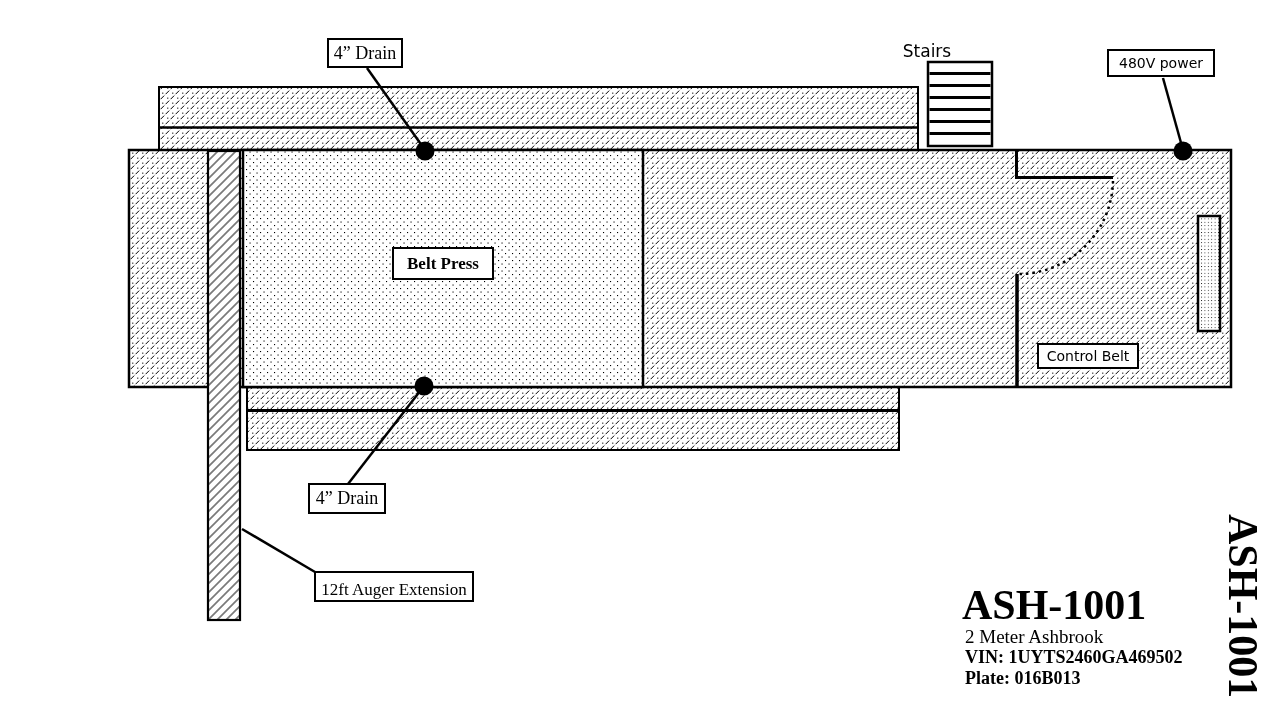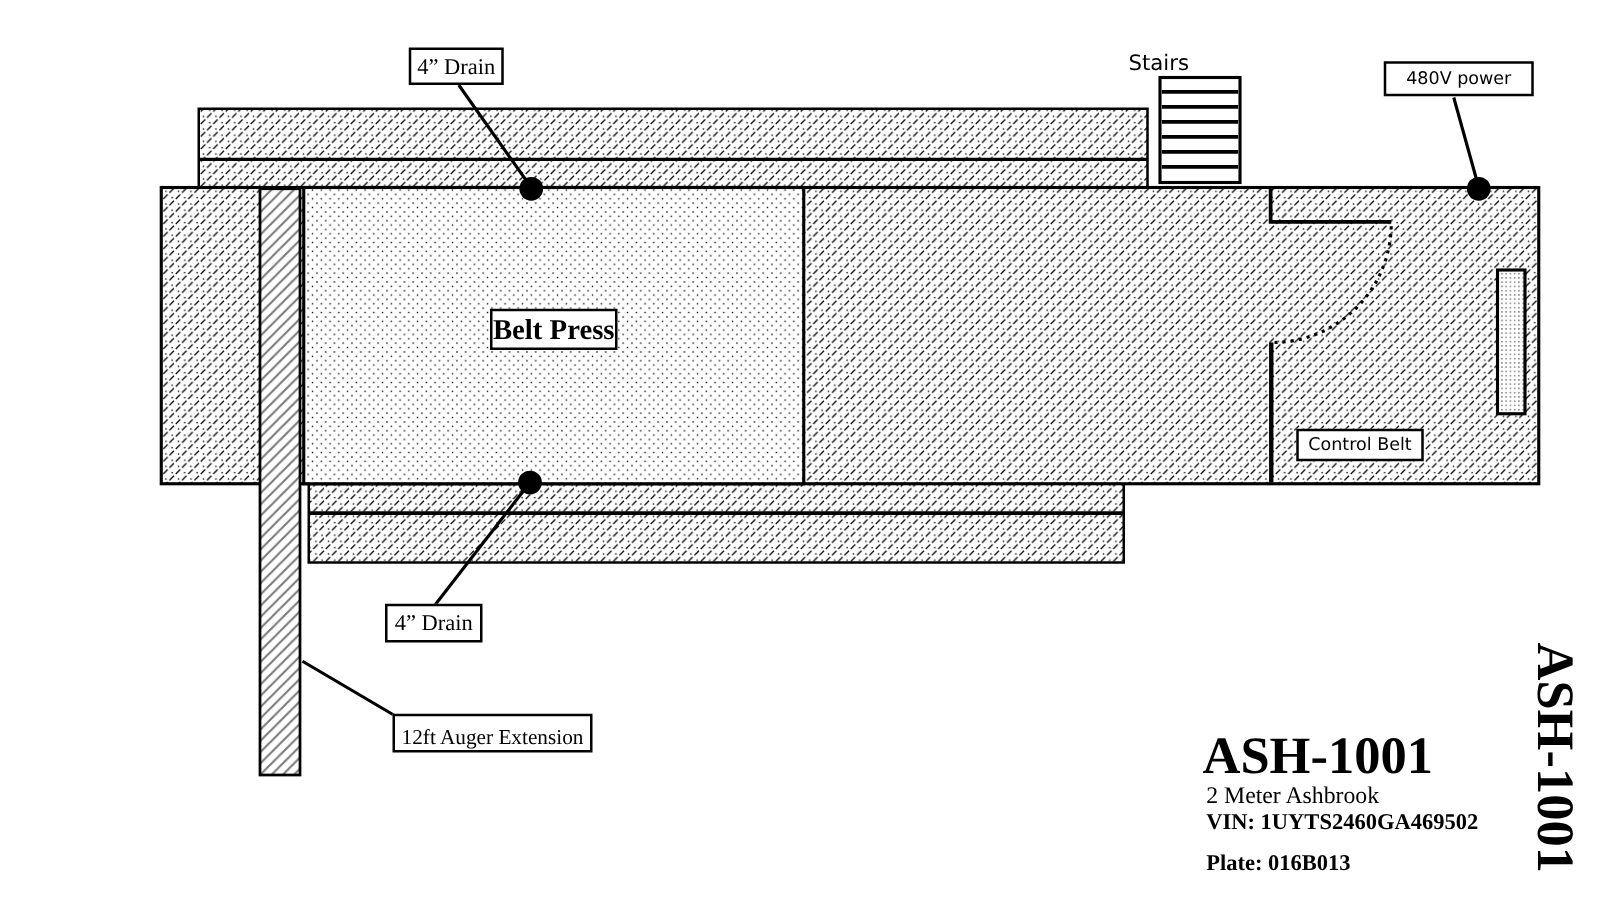--- a/index.html
+++ b/index.html
@@ -100,36 +100,36 @@
   </div>
 
   <div class="abs callout-box" style="left:308px;top:483px;width:78px;height:31px;">
     <span>4” Drain</span>
   </div>
 
   <div class="abs callout-box" style="left:314px;top:571px;width:160px;height:31px;font-size:17px;align-items:flex-end;">
     <span>12ft Auger Extension</span>
   </div>
 
-  <div class="abs callout-box sans" style="left:1107px;top:49px;width:120px;height:28px;">
+  <div class="abs callout-box sans" style="left:1107px;top:49px;width:108px;height:28px;">
     <span>480V power</span>
   </div>
 
-  <div class="abs callout-box" style="left:392px;top:247px;width:102px;height:33px;font-size:23px;font-weight:bold;">
+  <div class="abs callout-box" style="left:392px;top:247px;width:102px;height:33px;font-size:17px;font-weight:bold;">
     <span>Belt Press</span>
   </div>
 
   <div class="abs callout-box sans" style="left:1037px;top:343px;width:102px;height:26px;">
     <span>Control Belt</span>
   </div>
 
   <div class="abs plain-label" style="left:893px;top:41px;width:68px;">Stairs</div>
 
   <div>
     <div class="tb-line tb-model" style="left:962px;top:584px;">ASH-1001</div>
     <div class="tb-line tb-desc" style="left:965px;top:627px;">2 Meter Ashbrook</div>
     <div class="tb-line tb-vin" style="left:965px;top:648px;">VIN: 1UYTS2460GA469502</div>
-    <div class="tb-line tb-plate" style="left:965px;top:669px;margin-top:12px;">Plate: 016B013</div>
+    <div class="tb-line tb-plate" style="left:965px;top:669px;">Plate: 016B013</div>
   </div>
 
   <div class="side-vert" style="left:1264px;top:514px;">ASH-1001</div>
 
 </div>
 
 </body></html>

